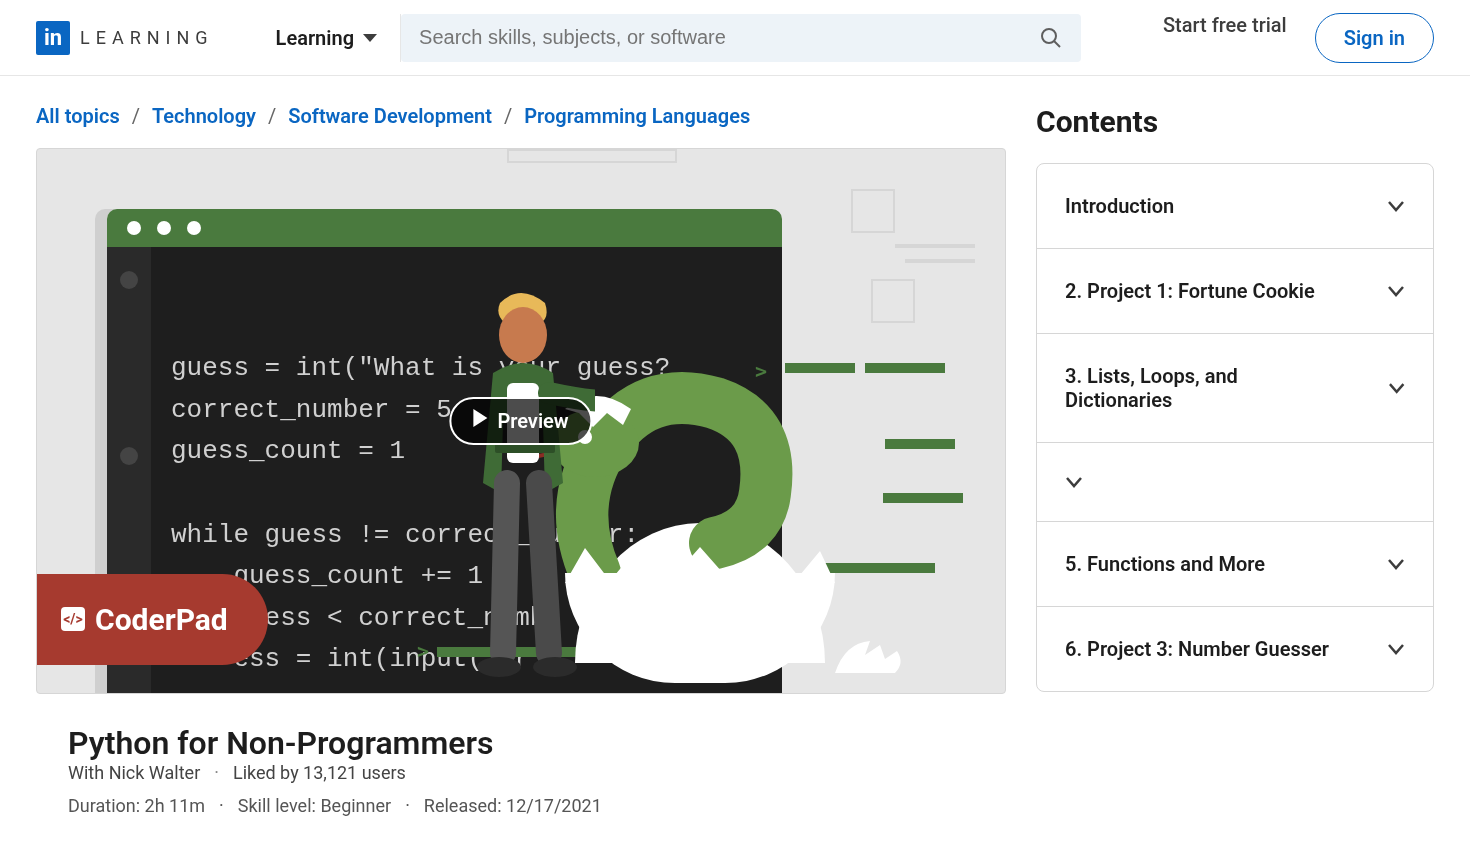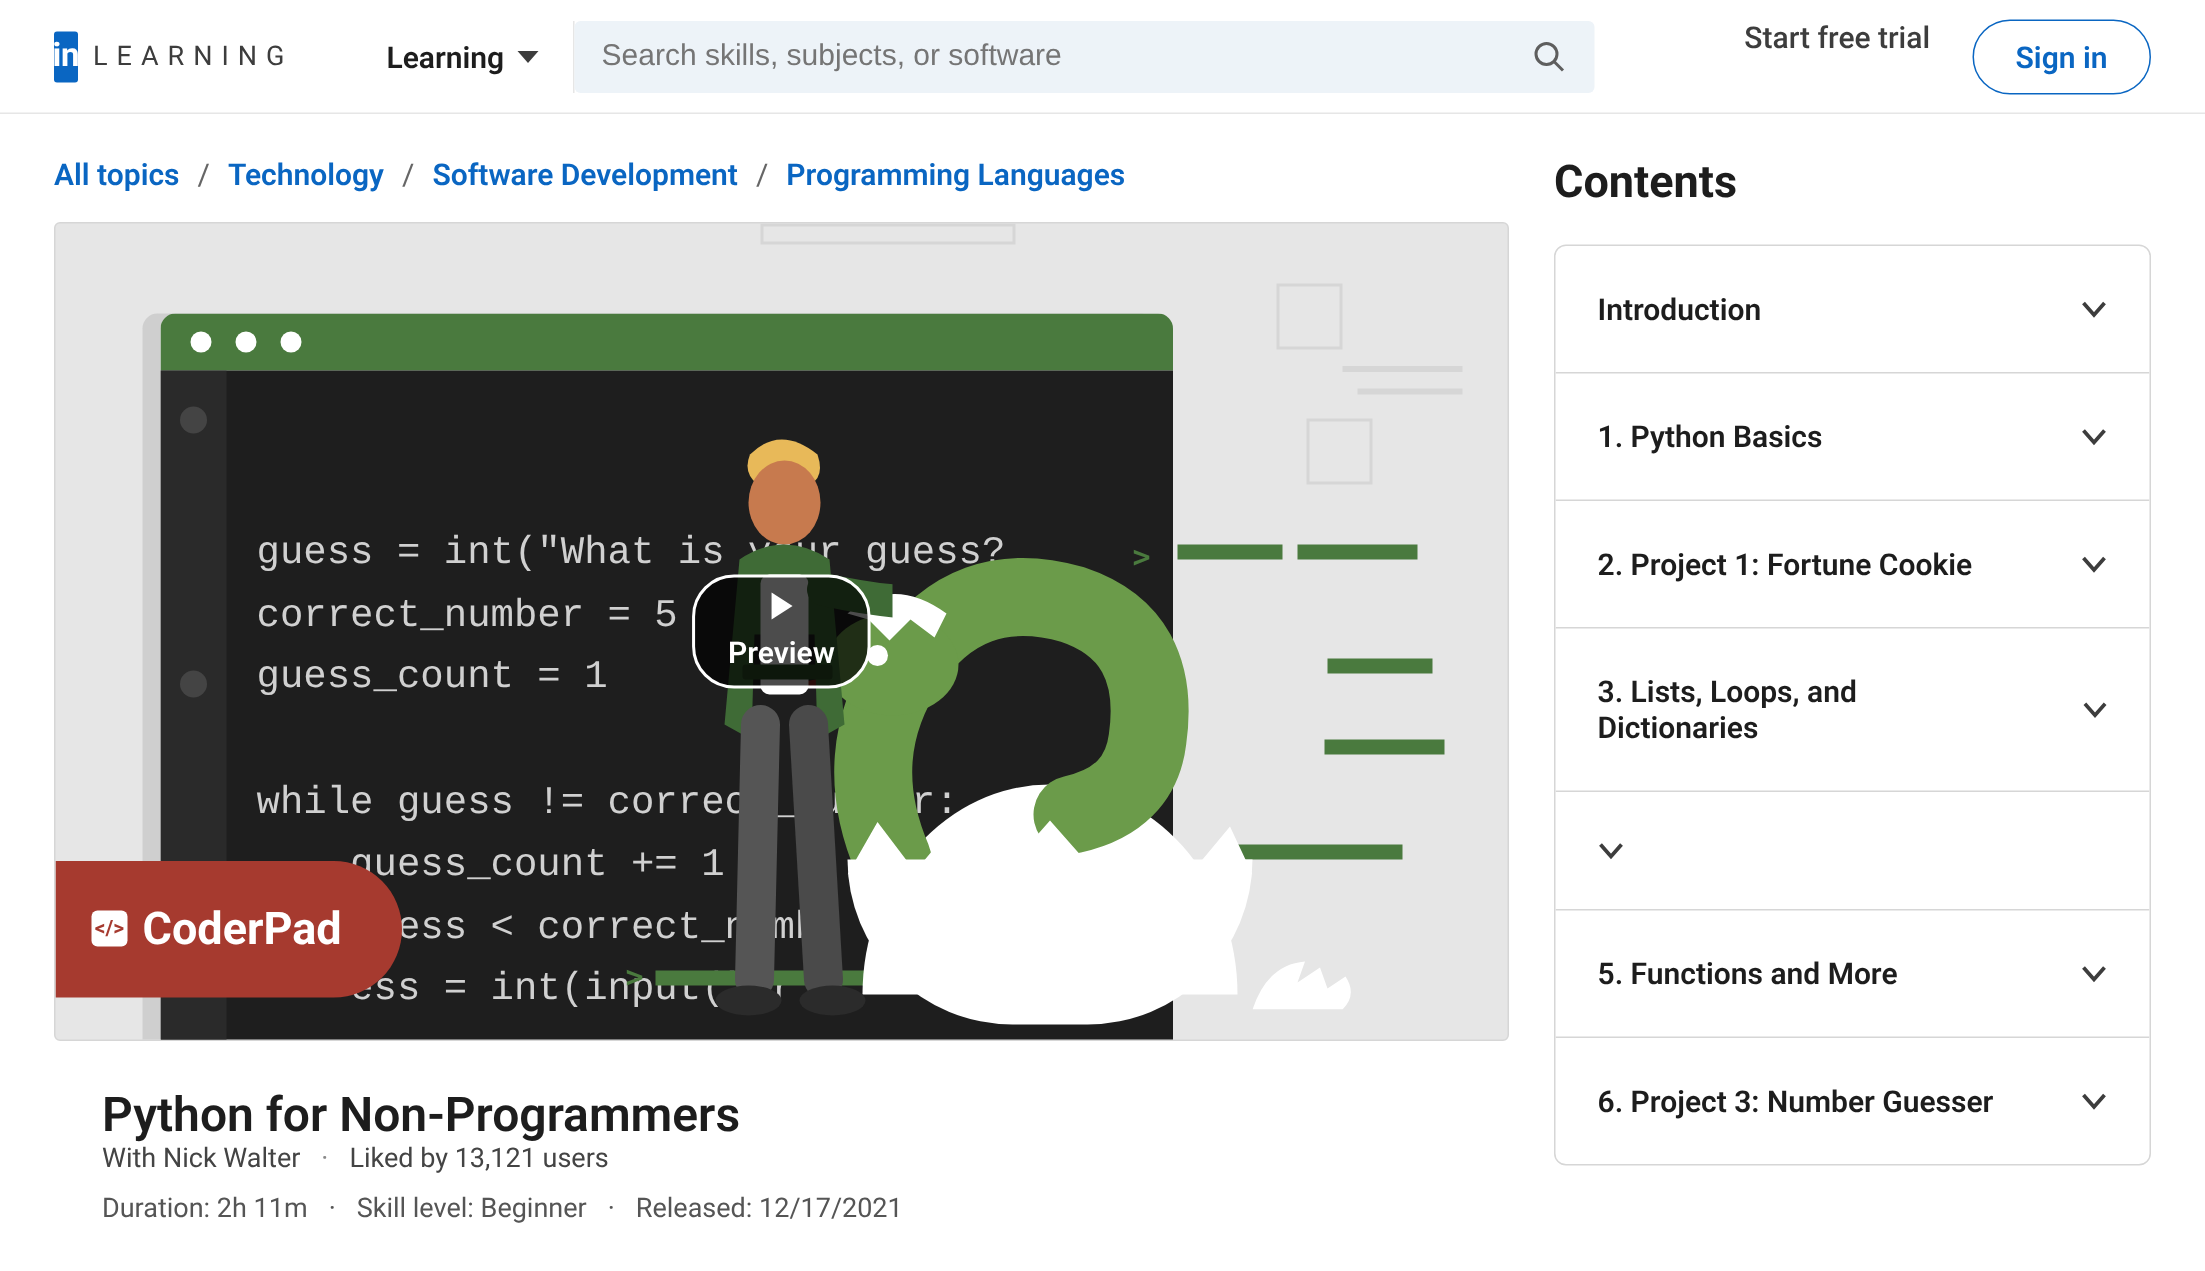--- a/index.html
+++ b/index.html
@@ -2,21 +2,21 @@
 <html><head>
 <meta charset="utf-8">
 <style>
   * { box-sizing: border-box; margin: 0; padding: 0; }
   body { font-family: -apple-system, BlinkMacSystemFont, "Segoe UI", Roboto, Helvetica, Arial, sans-serif; color: #1d1d1d; background: #fff; }
   a { text-decoration: none; }
 
   
   .header { display: flex; align-items: center; height: 76px; padding: 0 36px; border-bottom: 1px solid #e6e6e6; }
   .logo-group { display: flex; align-items: center; gap: 10px; margin-right: 40px; }
-  .logo-in { width: 16px; height: 34px; background: #0a66c2; color: #fff; display:flex; align-items:center; justify-content:center; font-weight:700; font-size:22px; border-radius:2px; }
+  .logo-in { width: 34px; height: 34px; background: #0a66c2; color: #fff; display:flex; align-items:center; justify-content:center; font-weight:700; font-size:22px; border-radius:2px; }
   .logo-learning { font-size: 18px; letter-spacing: 6px; font-weight: 400; color: #3d3d3d; }
   .learning-dd { display:flex; align-items:center; gap:8px; font-size:20px; font-weight:600; padding:0 22px; height:48px; border-right:1px solid #e6e6e6; cursor:pointer; }
   .search-wrap { flex:1; display:flex; align-items:center; background:#edf3f8; height:48px; border-radius:4px; padding:0 18px; margin-left:0; max-width:680px; }
   .search-wrap input { flex:1; border:none; background:transparent; font-size:20px; outline:none; color:#666; }
   .search-wrap .search-icon { width:24px; height:24px; color:#5e5e5e; }
   .header-right { margin-left:auto; display:flex; align-items:flex-start; gap:28px; }
   .trial-link { font-size:20px; color:#3d3d3d; font-weight:500; }
   .signin-btn { font-size:20px; color:#0a66c2; font-weight:600; border:1px solid #0a66c2; border-radius:28px; padding:12px 28px; cursor:pointer; }
 
   
@@ -39,21 +39,21 @@
   .cw-top { background:#4a7a3e; height:38px; display:flex; align-items:center; gap:16px; padding-left:20px; }
   .cw-dot { width:14px; height:14px; background:#fff; border-radius:50%; }
   .cw-body { background:#1e1e1e; color:#d0d0d0; font-family: "Courier New", monospace; font-size:26px; line-height:1.6; padding:18px 20px 18px 64px; height:calc(100% - 38px); position:relative; white-space:pre; overflow:hidden;}
   .cw-gutter { position:absolute; left:0; top:0; bottom:0; width:44px; background:#2a2a2a; }
   .cw-gdot { width:18px; height:18px; background:#444; border-radius:50%; position:absolute; left:13px; }
 
   .coderpad-badge { position:absolute; left:0; bottom:28px; background:#a63a2f; color:#fff; padding:28px 40px 28px 24px; border-top-right-radius:70px; border-bottom-right-radius:70px; display:flex; align-items:center; gap:10px; z-index:5; }
   .cp-icon { width:24px; height:24px; background:#fff; color:#a63a2f; border-radius:4px; display:flex; align-items:center; justify-content:center; font-size:14px; font-weight:700; }
   .cp-text { font-size:30px; font-weight:700; }
 
-  .preview-btn { position:absolute; left:50%; top:50%; transform:translate(-50%,-50%); display:flex; align-items:center; gap:10px; background:rgba(0,0,0,0.7); color:#fff; border:2px solid #fff; border-radius:28px; padding:10px 22px; font-size:20px; font-weight:600; cursor:pointer; z-index:10;flex-direction:column; }
+  .preview-btn { position:absolute; left:50%; top:50%; transform:translate(-50%,-50%); display:flex; align-items:flex-start; gap:10px; background:rgba(0,0,0,0.7); color:#fff; border:2px solid #fff; border-radius:28px; padding:10px 22px; font-size:20px; font-weight:600; cursor:pointer; z-index:10; }
   .play-tri { width:0; height:0; border-left:14px solid #fff; border-top:9px solid transparent; border-bottom:9px solid transparent; }
 
   
   .illus { position:absolute; right:60px; bottom:10px; width:520px; height:440px; z-index:4; }
   .egg-back { position:absolute; bottom:20px; right:120px; width:250px; height:140px; background:#fff; border-radius:50% 50% 0 0 / 100% 100% 0 0;}
   .egg-front{ position:absolute; bottom:0; right:110px; width:270px; height:110px; background:#fff; border-radius:0 0 140px 140px; }
   .egg-crack { position:absolute; bottom:100px; right:110px; width:270px; height:40px; }
   .egg-crack svg{width:100%; height:100%;}
   .egg-shard { position:absolute; bottom:10px; right:40px; width:70px; height:40px; }
   .egg-shard svg{width:100%;height:100%;}
@@ -262,26 +262,20 @@
   <div class="side-col">
     <h2 class="contents-title">Contents</h2>
     <div class="acc">
       <div class="acc-item">
         <span>Introduction</span>
         <svg class="chev-down" viewBox="0 0 18 18">
             <path d="M2 5 L9 13 L16 5" fill="none" stroke="#3d3d3d" stroke-width="2.5"></path>
           </svg>
       </div>
       <div class="acc-item">
-        <span>1. Python Basics</span>
-        <svg class="chev-down" viewBox="0 0 18 18">
-            <path d="M2 5 L9 13 L16 5" fill="none" stroke="#3d3d3d" stroke-width="2.5"></path>
-          </svg>
-      </div>
-      <div class="acc-item">
         <span>2. Project 1: Fortune Cookie</span>
         <svg class="chev-down" viewBox="0 0 18 18">
             <path d="M2 5 L9 13 L16 5" fill="none" stroke="#3d3d3d" stroke-width="2.5"></path>
           </svg>
       </div>
       <div class="acc-item">
         <span>3. Lists, Loops, and Dictionaries</span>
         <svg class="chev-down" viewBox="0 0 18 18">
             <path d="M2 5 L9 13 L16 5" fill="none" stroke="#3d3d3d" stroke-width="2.5"></path>
           </svg>

